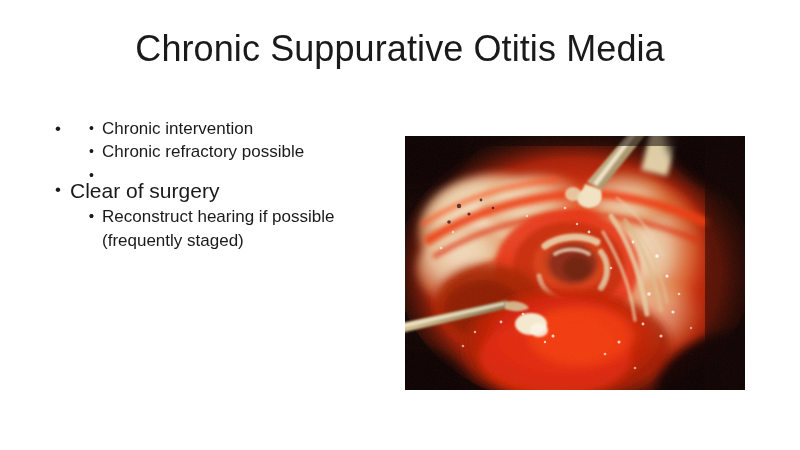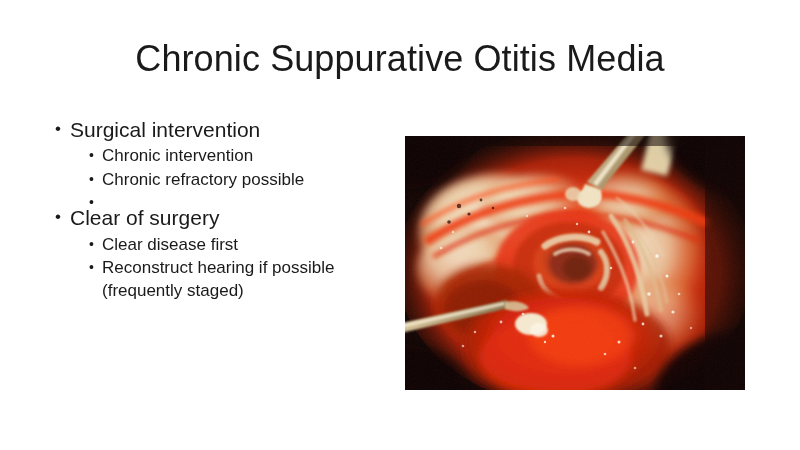--- a/index.html
+++ b/index.html
@@ -19,21 +19,21 @@
   .slide {
     position: absolute;
     inset: 0;
     background: #ffffff;
   }
 
   
   .slide-title {
     position: absolute;
     left: 0;
-    top: 38px;
+    top: 28px;
     width: 800px;
     text-align: center;
     font-size: 36px;
     font-weight: 400;
     color: #1a1a1a;
     letter-spacing: 0.1px;
     line-height: 1.15;
     white-space: nowrap;
   }
 
@@ -109,21 +109,20 @@
 <body>
 
 <div class="slide">
 
   <div class="slide-title">Chronic Suppurative Otitis Media</div>
 
   <div class="body-list">
 
     <div class="bullet-l1">
       <span class="dot">•</span>
-      <span>Surgical intervention</span>
     </div>
     <div class="bullet-l2">
       <span class="dot">•</span>
       <span>Chronic intervention</span>
     </div>
     <div class="bullet-l2">
       <span class="dot">•</span>
       <span>Chronic refractory possible</span>
     </div>
     <div class="bullet-l2">
@@ -131,21 +130,20 @@
     </div>
 
     <div class="group-gap"></div>
 
     <div class="bullet-l1">
       <span class="dot">•</span>
       <span>Clear of surgery</span>
     </div>
     <div class="bullet-l2">
       <span class="dot">•</span>
-      <span>Clear disease first</span>
     </div>
     <div class="bullet-l2">
       <span class="dot">•</span>
       <span>Reconstruct hearing if possible (frequently staged)</span>
     </div>
 
   </div>
 
   <div class="photo-frame">
     <div class="photo-canvas">

